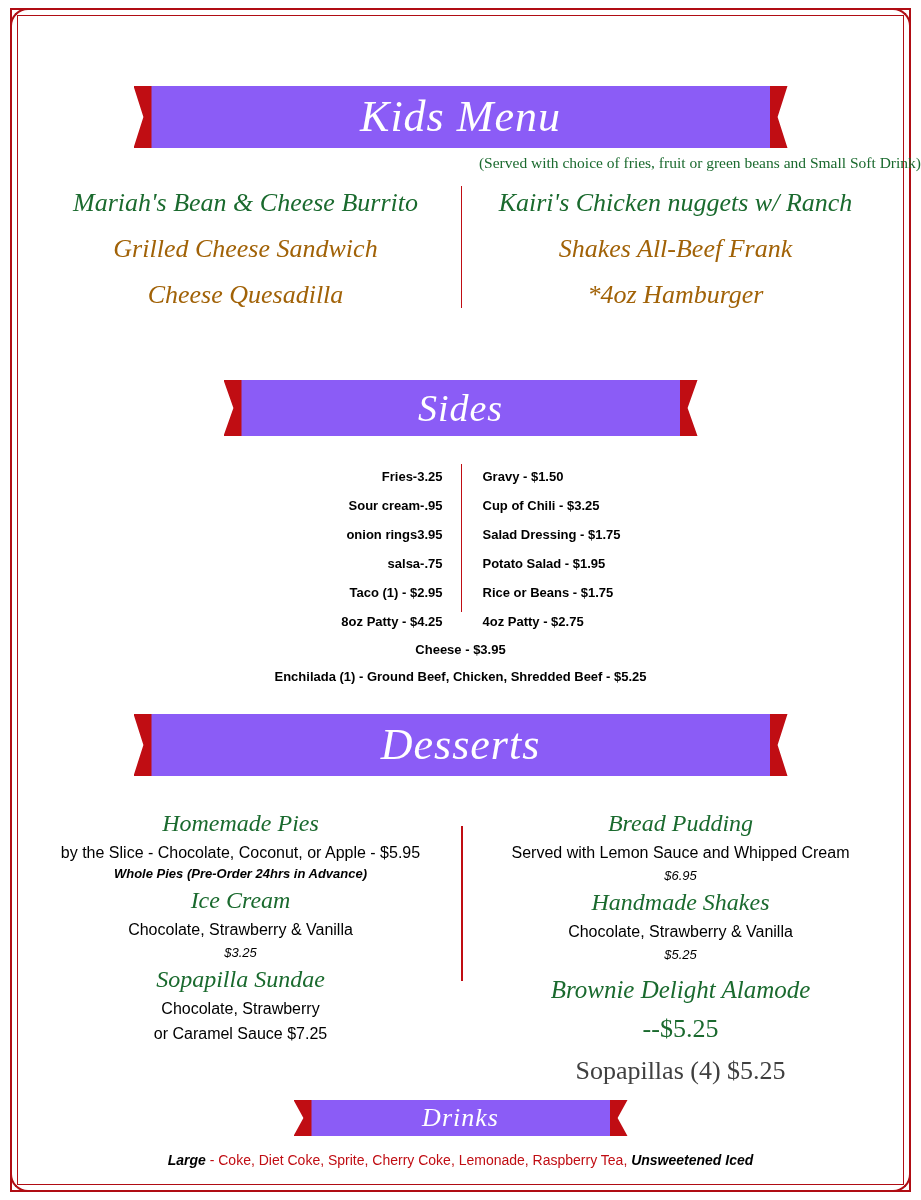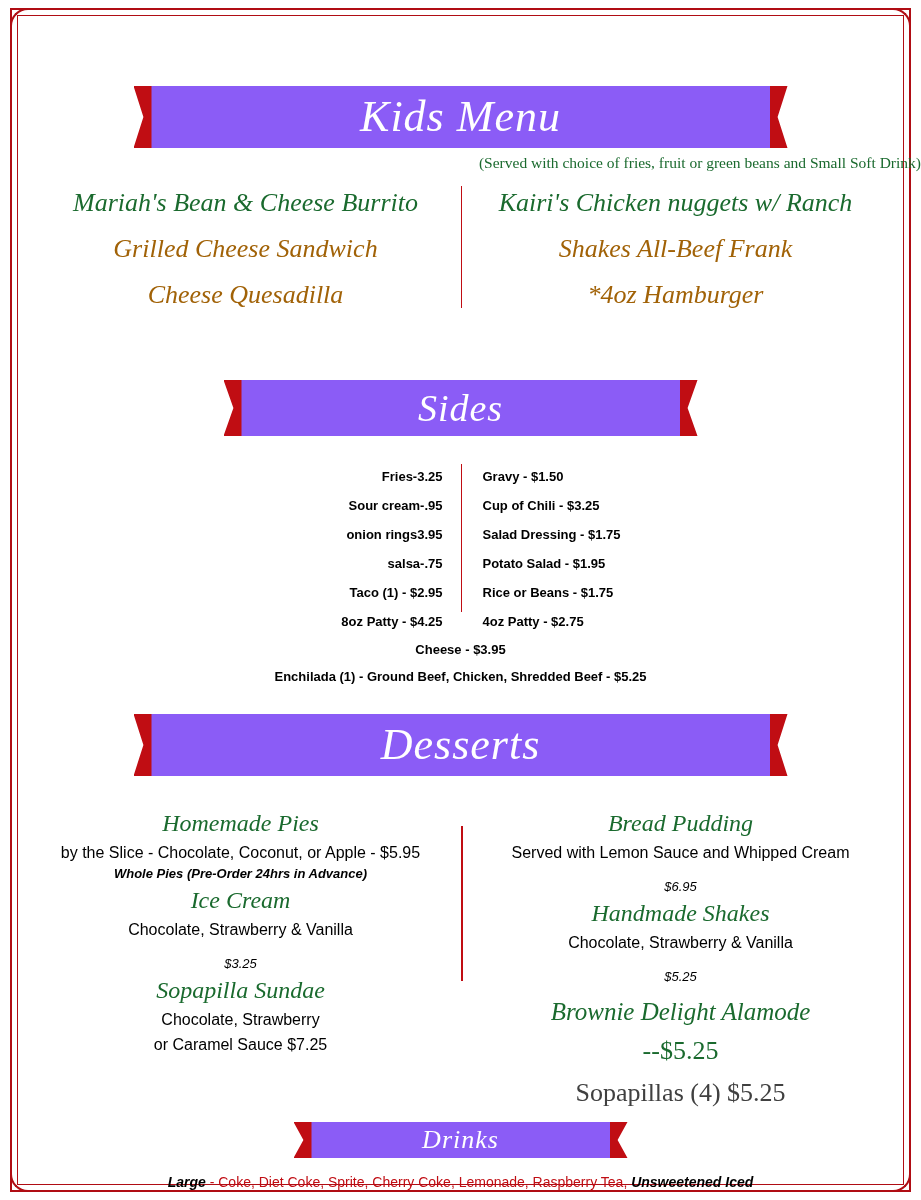--- a/index.html
+++ b/index.html
@@ -220,21 +220,21 @@
     font-size: 13px;
     font-weight: bold;
     font-style: italic;
     font-family: "Liberation Sans", sans-serif;
     margin-top: 4px;
   }
   .d-price {
     font-size: 13px;
     font-style: italic;
     font-family: "Liberation Sans", sans-serif;
-    margin-top: 17px;
+    margin-top: 6px;
   }
   .d-green-big {
     color: #1a6a2e;
     font-size: 25px;
     font-style: italic;
     margin-top: 14px;
   }
   .d-green-price {
     color: #1a6a2e;
     font-size: 26px;

